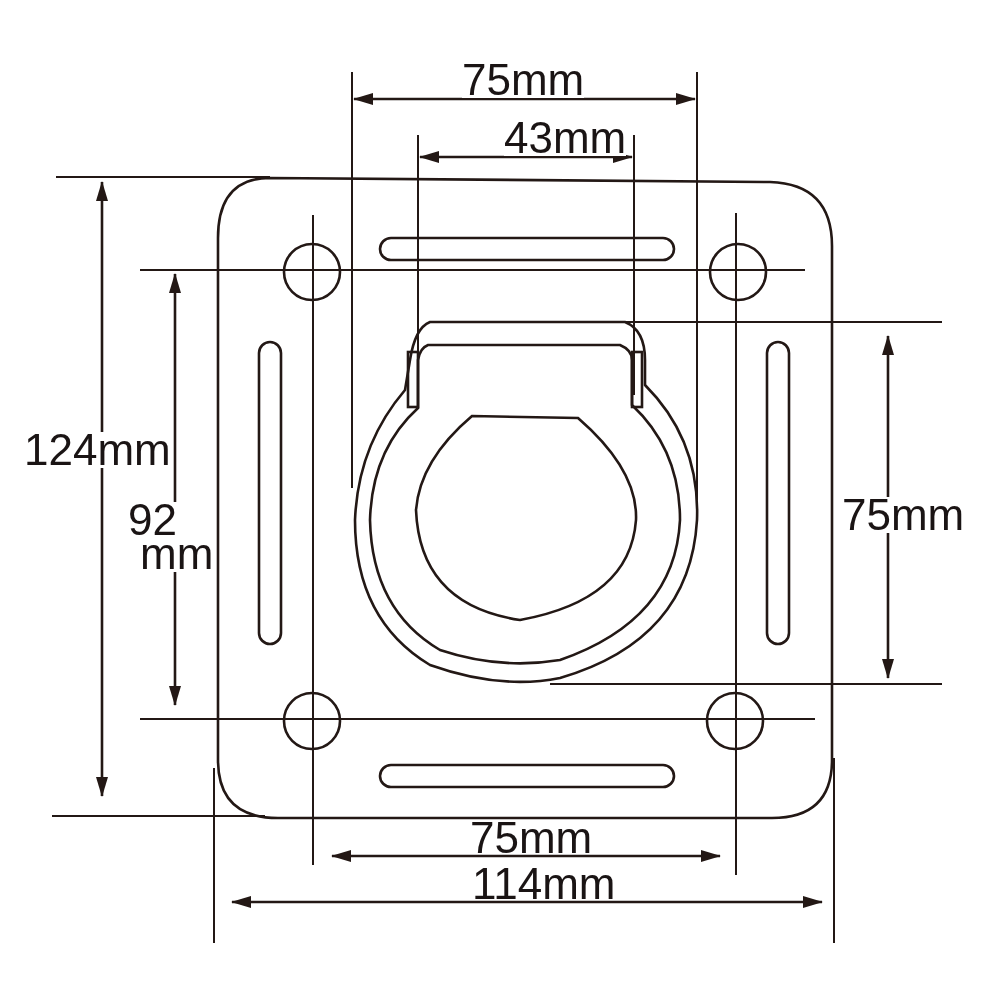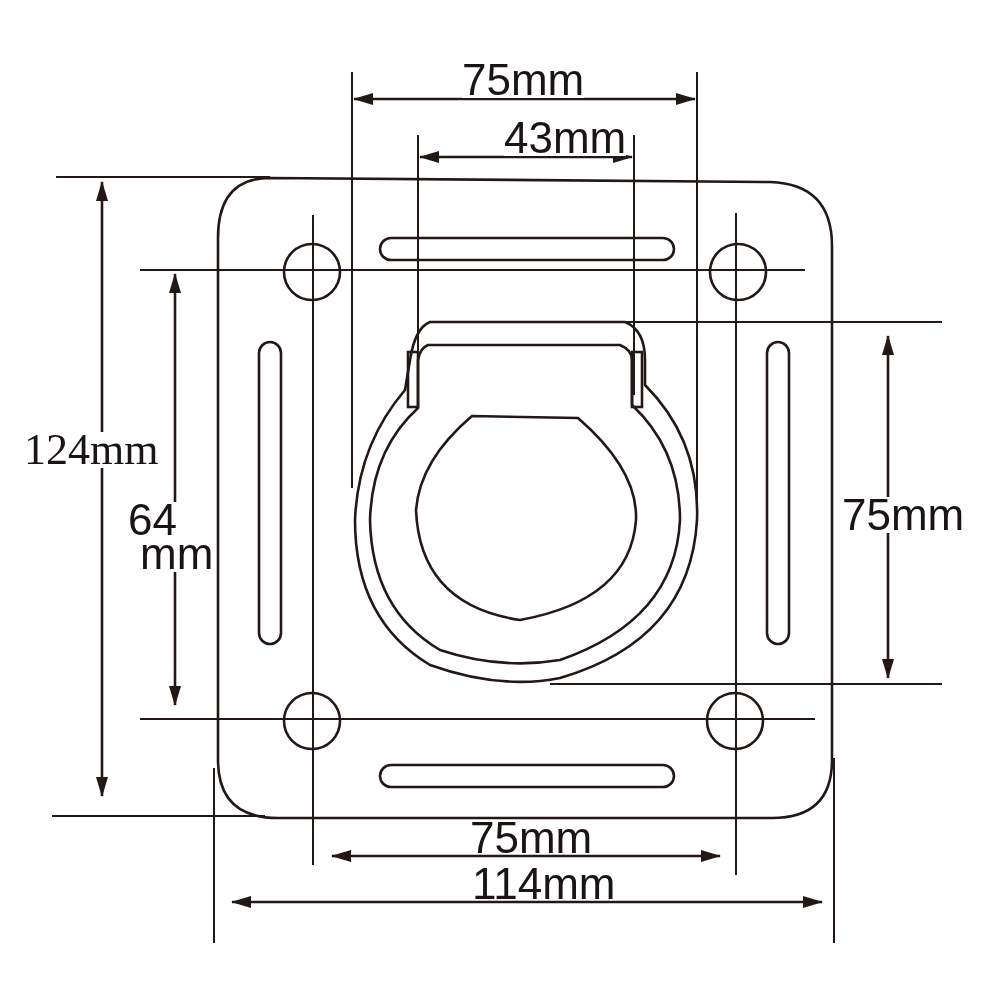--- a/index.html
+++ b/index.html
@@ -56,18 +56,18 @@
     <line x1="102" y1="182" x2="102" y2="796" marker-start="url(#ar)" marker-end="url(#ar)"></line>
     <line x1="175" y1="274" x2="175" y2="705" marker-start="url(#ar)" marker-end="url(#ar)"></line>
     <line x1="888" y1="336" x2="888" y2="678" marker-start="url(#ar)" marker-end="url(#ar)"></line>
     <line x1="332" y1="856" x2="720" y2="856" marker-start="url(#ar)" marker-end="url(#ar)"></line>
     <line x1="232" y1="902" x2="822" y2="902" marker-start="url(#ar)" marker-end="url(#ar)"></line>
   </g>
 </svg>
 
 <div class="lbl" style="left:462px;top:62px;">75mm</div>
 <div class="lbl" style="left:470px;top:120px;margin-left:34px;">43mm</div>
-<div class="lbl" style="left:24px;top:432px;font-family:Liberation Serif, serif;">124mm</div>
-<div class="lbl" style="left:128px;top:502px;">64</div>
+<div class="lbl" style="left:24px;top:432px;">124mm</div>
+<div class="lbl" style="left:128px;top:502px;">92</div>
 <div class="lbl" style="left:140px;top:536px;">mm</div>
 <div class="lbl" style="left:842px;top:497px;">75mm</div>
 <div class="lbl" style="left:470px;top:820px;background:transparent;">75mm</div>
 <div class="lbl" style="left:472px;top:866px;background:transparent;">114mm</div>
 
 </body></html>

